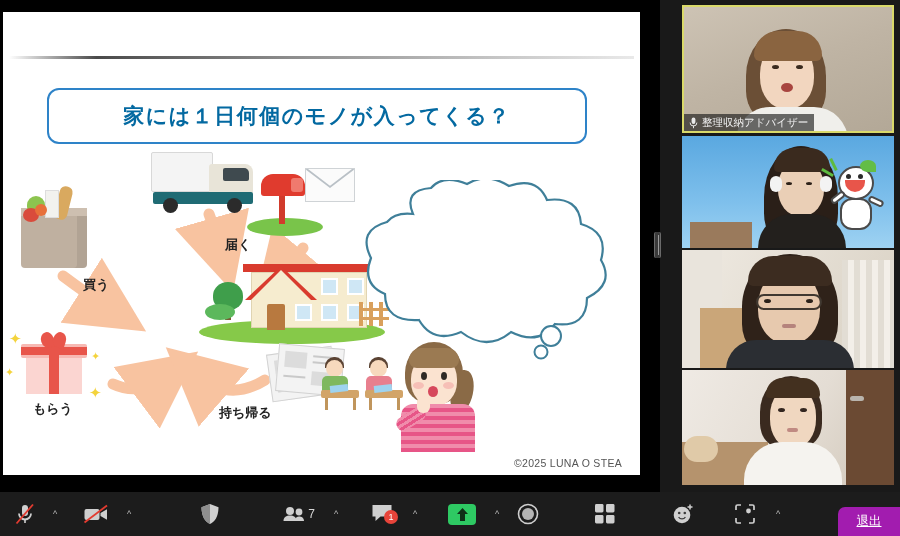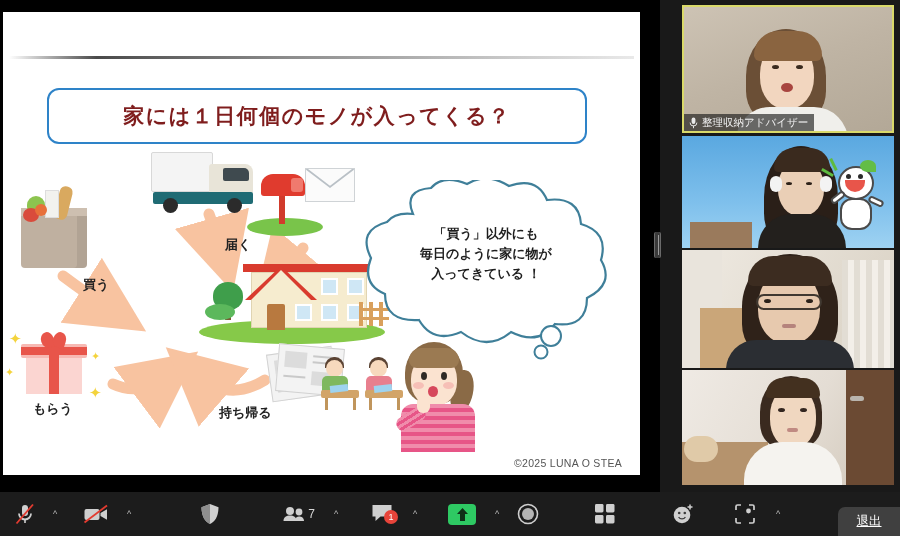--- a/index.html
+++ b/index.html
@@ -29,21 +29,21 @@
     position:absolute; left:6px; top:44px; width:625px; height:3px;
     background:linear-gradient(to right,#ffffff 0%,#4a4a4a 14%,#8d8d8d 45%,#c9c9c9 80%,#e9e9e9 100%);
   }
 
   .subtitle-box {
     position:absolute; left:44px; top:76px; width:540px; height:56px;
     border:2px solid #2e83c8; border-radius:12px;
     display:flex; align-items:center; justify-content:center;
   }
   .subtitle-text {
-    color:#7f1d1d; font-size:21px; font-weight:bold; letter-spacing:1.5px;
+    color:#0369a1; font-size:21px; font-weight:bold; letter-spacing:1.5px;
   }
 
   
   #diagram { position:absolute; left:0; top:140px; width:637px; height:300px; }
 
   .lbl { position:absolute; font-size:13px; font-weight:bold; color:#222; white-space:nowrap; }
 
   
   .bag { position:absolute; left:18px; top:38px; width:66px; height:78px; }
   .bag-body { position:absolute; left:0; top:18px; width:66px; height:60px;
@@ -228,21 +228,21 @@
     background:#e8443a; color:#fff; border-radius:8px;
     font-size:9px; line-height:14px; text-align:center; padding:0 3px;
   }
   .count { color:#d6d6d6; font-size:12px; margin-left:3px; }
   .share-btn {
     width:28px; height:21px; background:#2ec963; border-radius:4px;
     display:flex; align-items:center; justify-content:center;
   }
   .leave-btn {
     position:absolute; right:0; bottom:0; width:62px; height:29px;
-    background:#404040; border-radius:7px 0 0 0;
+    background:#a21caf; border-radius:7px 0 0 0;
     color:#fff; font-size:12.5px;
     display:flex; align-items:center; justify-content:center;text-decoration:underline;
   }
 </style>
 </head>
 <body>
 
 <div id="stage">
 
   <div id="share-region">
@@ -397,25 +397,20 @@
 
       <div id="bubble">
         <svg class="bubble-svg" viewBox="0 0 262 180">
           <path d="M58,34 Q48,10 76,8 Q88,-6 112,4 Q132,-8 154,6 Q182,-4 192,20
                    Q224,16 226,44 Q254,52 246,80 Q260,104 232,118
                    Q232,148 200,144 Q184,166 156,152 Q132,172 106,152
                    Q78,164 64,140 Q30,142 30,114 Q6,104 16,78 Q2,50 32,42 Q40,32 58,34 Z" fill="#ffffff" stroke="#3f7f99" stroke-width="2.2"></path>
           <circle cx="196" cy="156" r="10" fill="#fff" stroke="#3f7f99" stroke-width="2"></circle>
           <circle cx="186" cy="172" r="6.5" fill="#fff" stroke="#3f7f99" stroke-width="2"></circle>
         </svg>
-        <div class="bubble-text">
-          <div>「買う」以外にも</div>
-          <div>毎日のように家に物が</div>
-          <div>入ってきている ！</div>
-        </div>
       </div>
 
       <div class="copyright">©2025 LUNA O STEA</div>
     </div>
 
     <div id="drag-handle"></div>
   </div>
 
   <div id="filmstrip">
 

